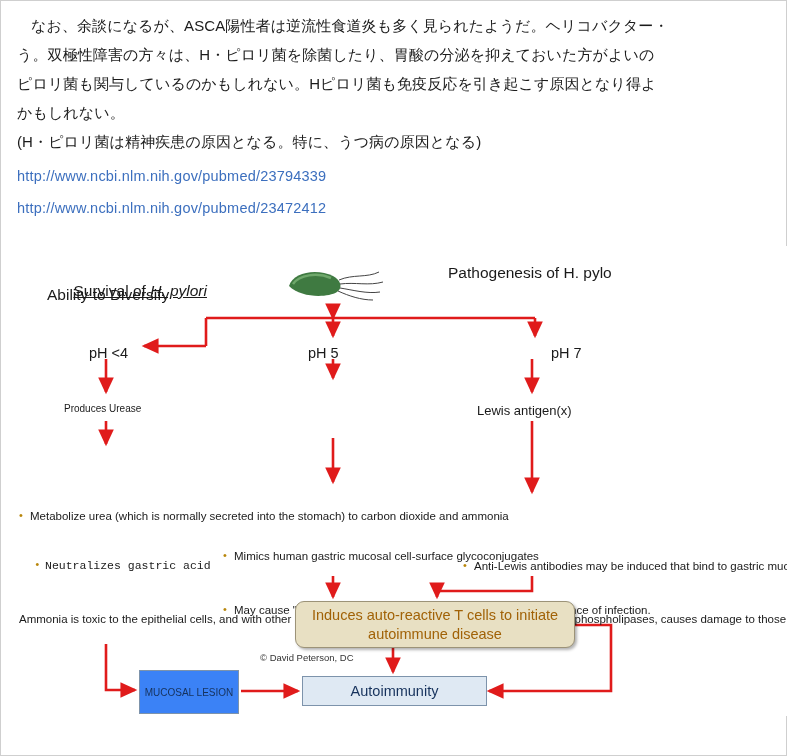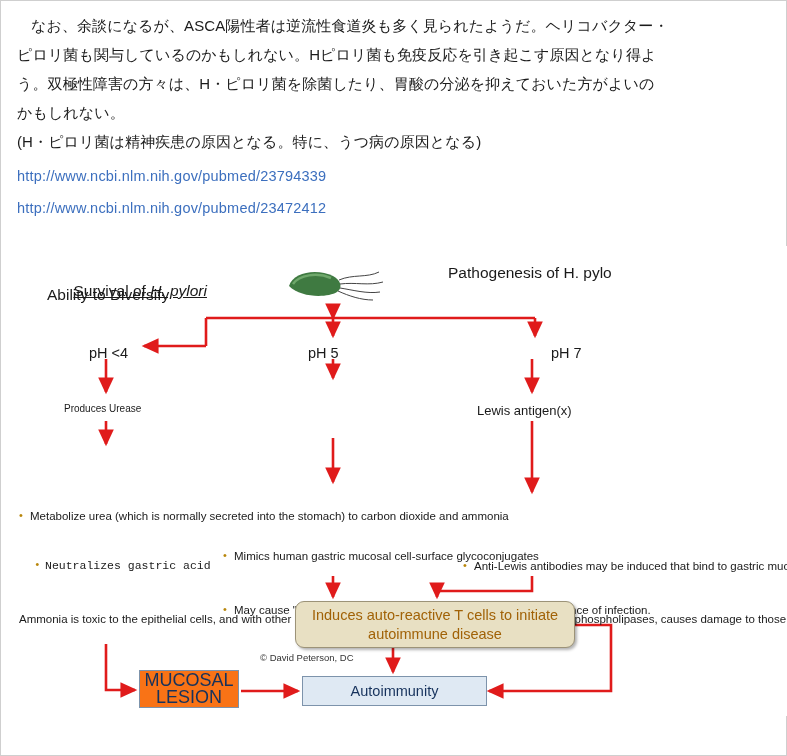--- a/index.html
+++ b/index.html
@@ -164,28 +164,28 @@
     justify-content: center;
     text-align: center;
     font-size: 14.5px;
     line-height: 19px;
     color: #a16207;
     box-sizing: border-box;
   }
   .box-mucosal {
     position: absolute;
     left: 138px; top: 424px;
-    width: 100px; height: 38px;
-    background: #f97316;
+    width: 100px; height: 44px;
+    background: #3b82f6;
     border: 1px solid #7d93ab;
     display: flex;
     align-items: center;
     justify-content: center;
     text-align: center;
-    font-size: 18px;
+    font-size: 10px;
     line-height: 17px;
     color: #16325c;
     box-sizing: border-box;
   }
   .box-autoimm {
     position: absolute;
     left: 301px; top: 430px;
     width: 185px; height: 30px;
     background: #dfe9f3;
     border: 1px solid #7d93ab;
@@ -208,22 +208,22 @@
     width: 110px; height: 42px;
   }
 </style>
 </head>
 <body>
 
 <div class="page">
 
   <div class="jp-block">
     <div class="jp-line jp-indent">なお、余談になるが、ASCA陽性者は逆流性食道炎も多く見られたようだ。ヘリコバクター・</div>
+    <div class="jp-line">う。双極性障害の方々は、H・ピロリ菌を除菌したり、胃酸の分泌を抑えておいた方がよいの</div>
     <div class="jp-line">ピロリ菌も関与しているのかもしれない。Hピロリ菌も免疫反応を引き起こす原因となり得よ</div>
-    <div class="jp-line">う。双極性障害の方々は、H・ピロリ菌を除菌したり、胃酸の分泌を抑えておいた方がよいの</div>
     <div class="jp-line">かもしれない。</div>
     <div class="jp-line">(H・ピロリ菌は精神疾患の原因となる。特に、うつ病の原因となる)</div>
   </div>
 
   <div class="links">
     <a class="link" href="#">http://www.ncbi.nlm.nih.gov/pubmed/23794339</a>
     <a class="link" href="#">http://www.ncbi.nlm.nih.gov/pubmed/23472412</a>
   </div>
 
   <div class="figure">

